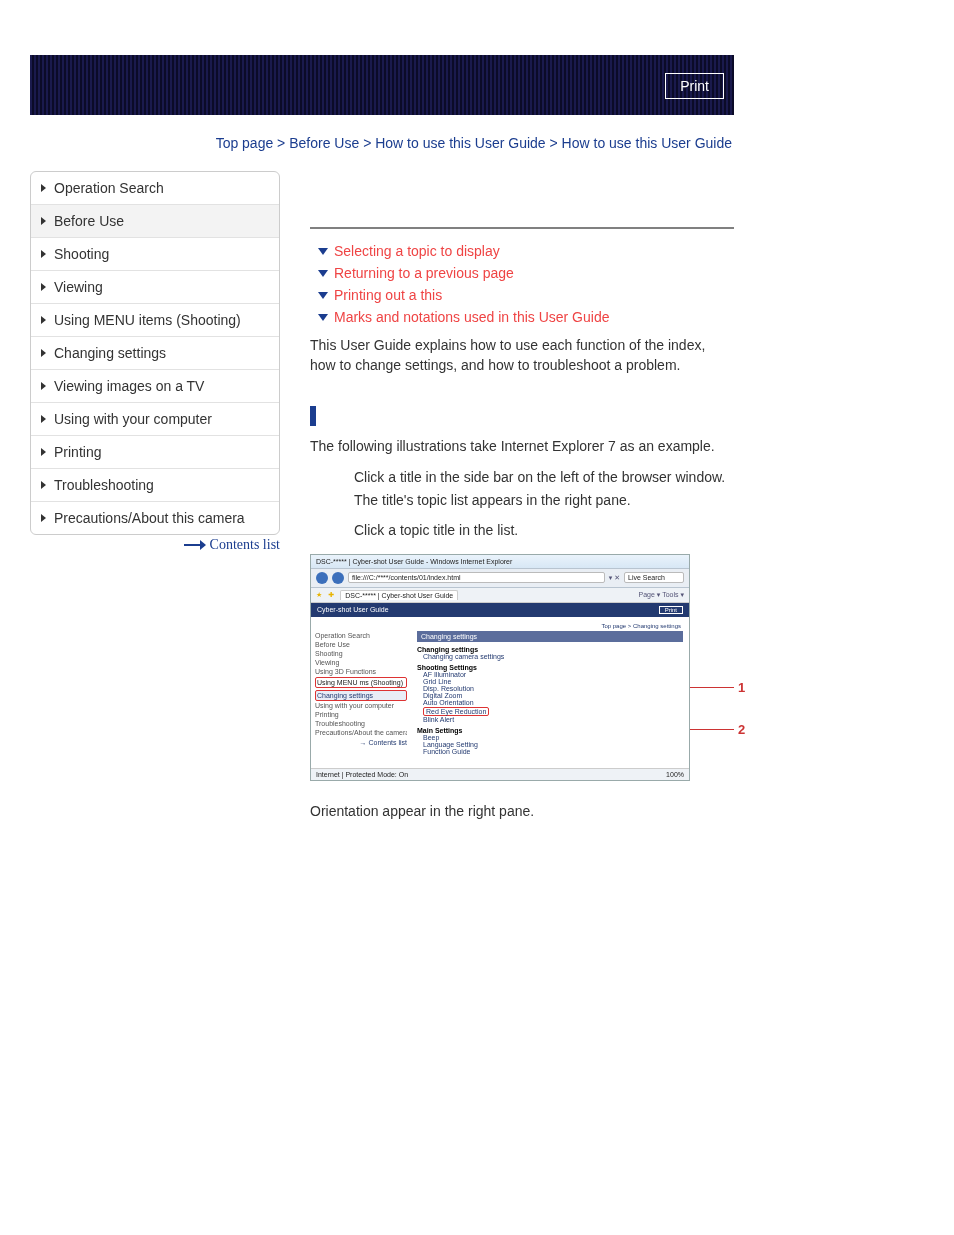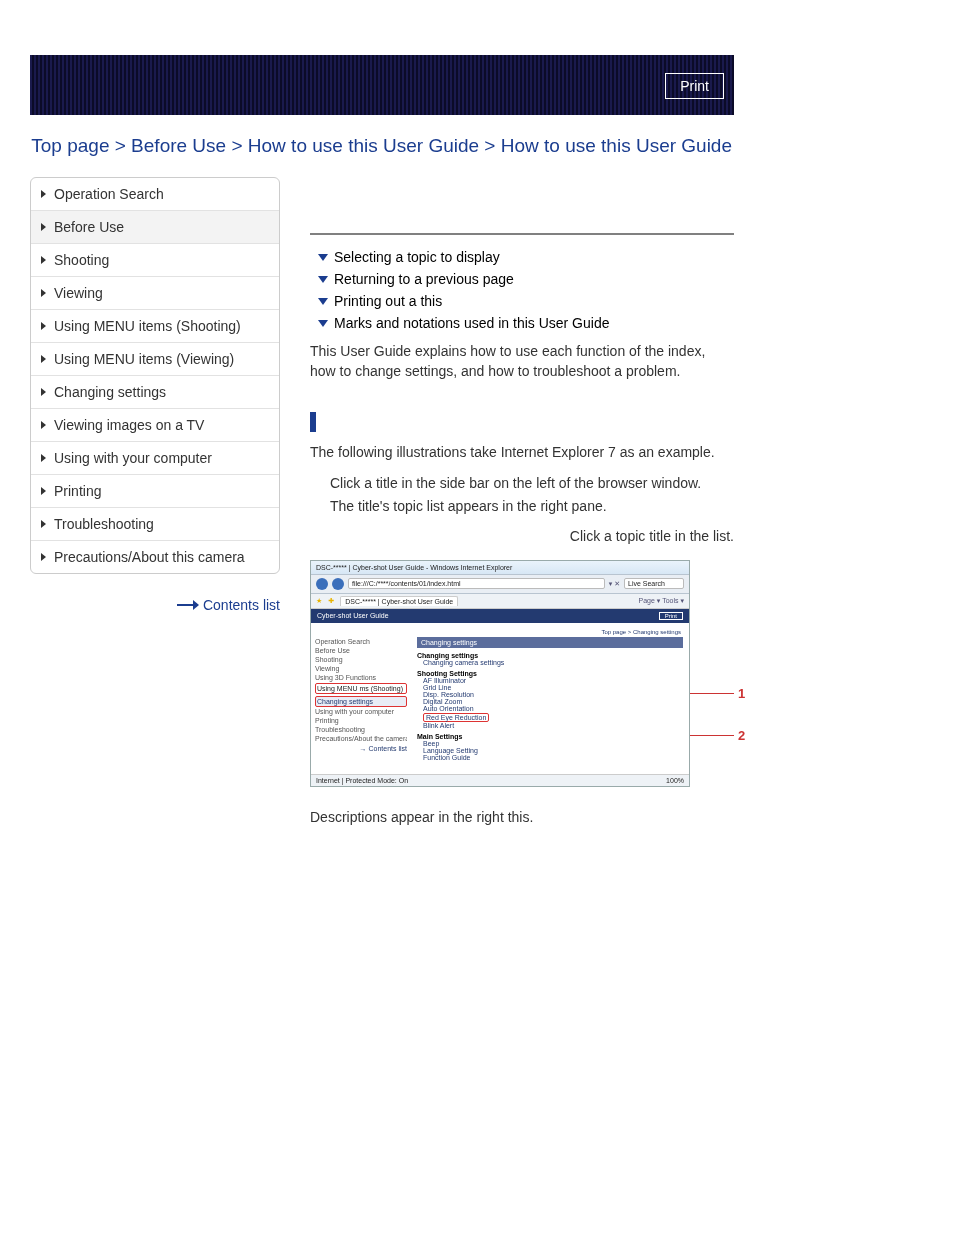--- a/index.html
+++ b/index.html
@@ -32,21 +32,21 @@
     border: 1px solid #fff;
     color: #fff;
     padding: 4px 14px;
     font-size: 14px;
     background: transparent;
     cursor: pointer;
   }
   .breadcrumb {
     text-align: right;
     color: #1b3d8f;
-    font-size: 19px;
+    font-size: 14px;
     margin: 0 2px 20px 0;
   }
   .breadcrumb a { color: #1b3d8f; text-decoration: none; }
   .breadcrumb .current { color: #1b3d8f; }
   .columns {
     display: flex;
     align-items: flex-start;
     gap: 30px;
   }
   
@@ -75,55 +75,56 @@
     width: 0; height: 0;
     border-top: 4px solid transparent;
     border-bottom: 4px solid transparent;
     border-left: 5px solid #333;
   }
   .contents-link {
     display: flex;
     justify-content: flex-end;
     align-items: center;
     gap: 4px;
-    margin-top: 23px;
+    margin-top: 2px;
     color: #1b3d8f;
     font-size: 14px;
     cursor: pointer;
+    font-family: Liberation Serif, serif;
   }
   .contents-arrow {
     display:inline-block; width:22px; height:8px; position:relative;
   }
   .contents-arrow::before{
     content:""; position:absolute; left:0; top:3px; width:16px; height:2px; background:#1b3d8f;
   }
   .contents-arrow::after{
     content:""; position:absolute; right:0; top:-1px;
     border-top:5px solid transparent; border-bottom:5px solid transparent; border-left:6px solid #1b3d8f;
   }
   
   .main { flex: 1; }
   .hr1 { border: none; border-top: 2px solid #808080; margin: 56px 0 14px 0; }
   .anchor-links { margin: 0 0 10px 8px; }
   .anchor-links div {
     display:flex; align-items:center; gap:6px;
-    color:#000000; font-size:14px; margin-bottom:6px; cursor:pointer;
+    color:#ef4444; font-size:14px; margin-bottom:6px; cursor:pointer;
   }
   .down-icon {
     display:inline-block; width:0; height:0;
     border-left:5px solid transparent;
     border-right:5px solid transparent;
     border-top:7px solid #1b3d8f;
   }
   .intro { color:#333; line-height:1.45; margin-bottom:30px; }
   .section-marker {
     width:6px; height:20px; background:#1b3d8f; margin: 0 0 10px 0;
   }
   .body-text { line-height:1.5; margin-bottom:10px; }
-  .steps { margin-left: 20px; line-height:1.55; }
+  .steps { margin-left: 44px; line-height:1.55; }
   .steps div { margin-bottom:2px; }
   
   .illust-wrap { position:relative; margin: 12px 0 20px 0; }
   .illust {
     width: 380px;
     border: 1px solid #9aa;
     font-size: 7px;
     color:#222;
     background:#f4f6f8;
   }
@@ -206,24 +207,20 @@
         <div class="sidebar-item">
           <span class="arrow-icon"></span>
           <span>Viewing</span>
         </div>
         <div class="sidebar-item">
           <span class="arrow-icon"></span>
           <span>Using MENU items (Shooting)</span>
         </div>
         <div class="sidebar-item">
           <span class="arrow-icon"></span>
-          <span>Using MENU items (Viewing)</span>
-        </div>
-        <div class="sidebar-item">
-          <span class="arrow-icon"></span>
           <span>Changing settings</span>
         </div>
         <div class="sidebar-item">
           <span class="arrow-icon"></span>
           <span>Viewing images on a TV</span>
         </div>
         <div class="sidebar-item">
           <span class="arrow-icon"></span>
           <span>Using with your computer</span>
         </div>
@@ -270,21 +267,21 @@
 
       <p class="intro">This User Guide explains how to use each function of the index, how to change settings, and how to troubleshoot a problem.</p>
 
       <div class="section-marker"></div>
 
       <p class="body-text">The following illustrations take Internet Explorer 7 as an example.</p>
 
       <div class="steps">
         <div>Click a title in the side bar on the left of the browser window.</div>
         <div>The title's topic list appears in the right pane.</div>
-        <div style="margin-top:8px;text-align:right;">Click a topic title in the list.</div>
+        <div style="margin-top:8px;">Click a topic title in the list.</div>
       </div>
 
       <div class="illust-wrap">
         <div class="illust">
           <div class="ie-titlebar">DSC-*****  | Cyber-shot User Guide - Windows Internet Explorer</div>
           <div class="ie-addr">
             <span class="nav-circle"></span>
             <span class="nav-circle"></span>
             <span class="addr-box">file:///C:/****/contents/01/index.html</span>
             <span style="color:#557;">▾ ✕</span>
@@ -346,18 +343,18 @@
         <div class="callout" style="left:380px; top:126px;">
           <span class="line"></span>
           <span class="num">1</span>
         </div>
         <div class="callout" style="left:380px; top:168px;">
           <span class="line"></span>
           <span class="num">2</span>
         </div>
       </div>
 
-      <p class="body-text desc-text">Descriptions appear in the right this.</p>
+      <p class="body-text desc-text">Orientation appear in the right pane.</p>
 
     </div>
   </div>
 
 </div>
 
 </body></html>

